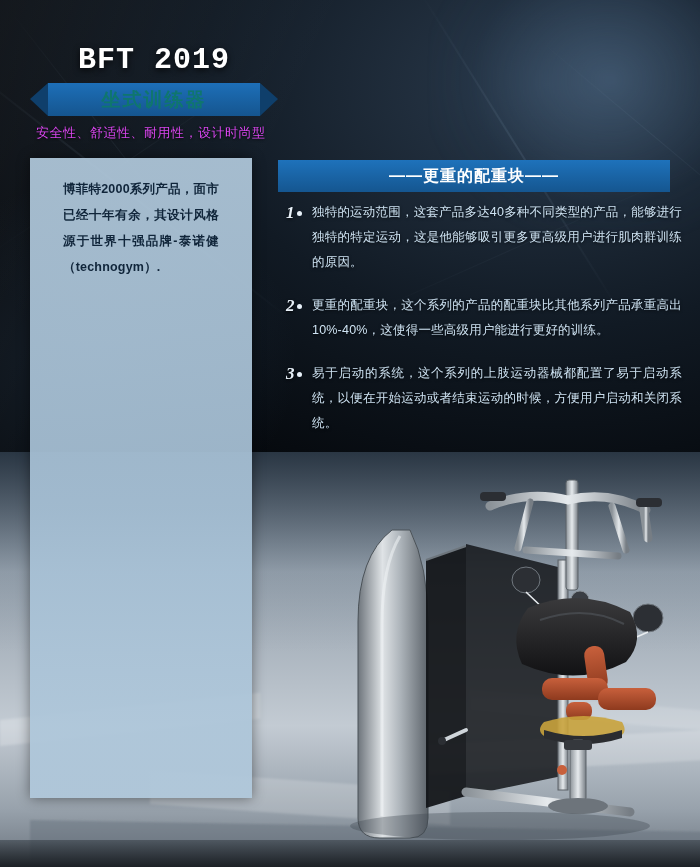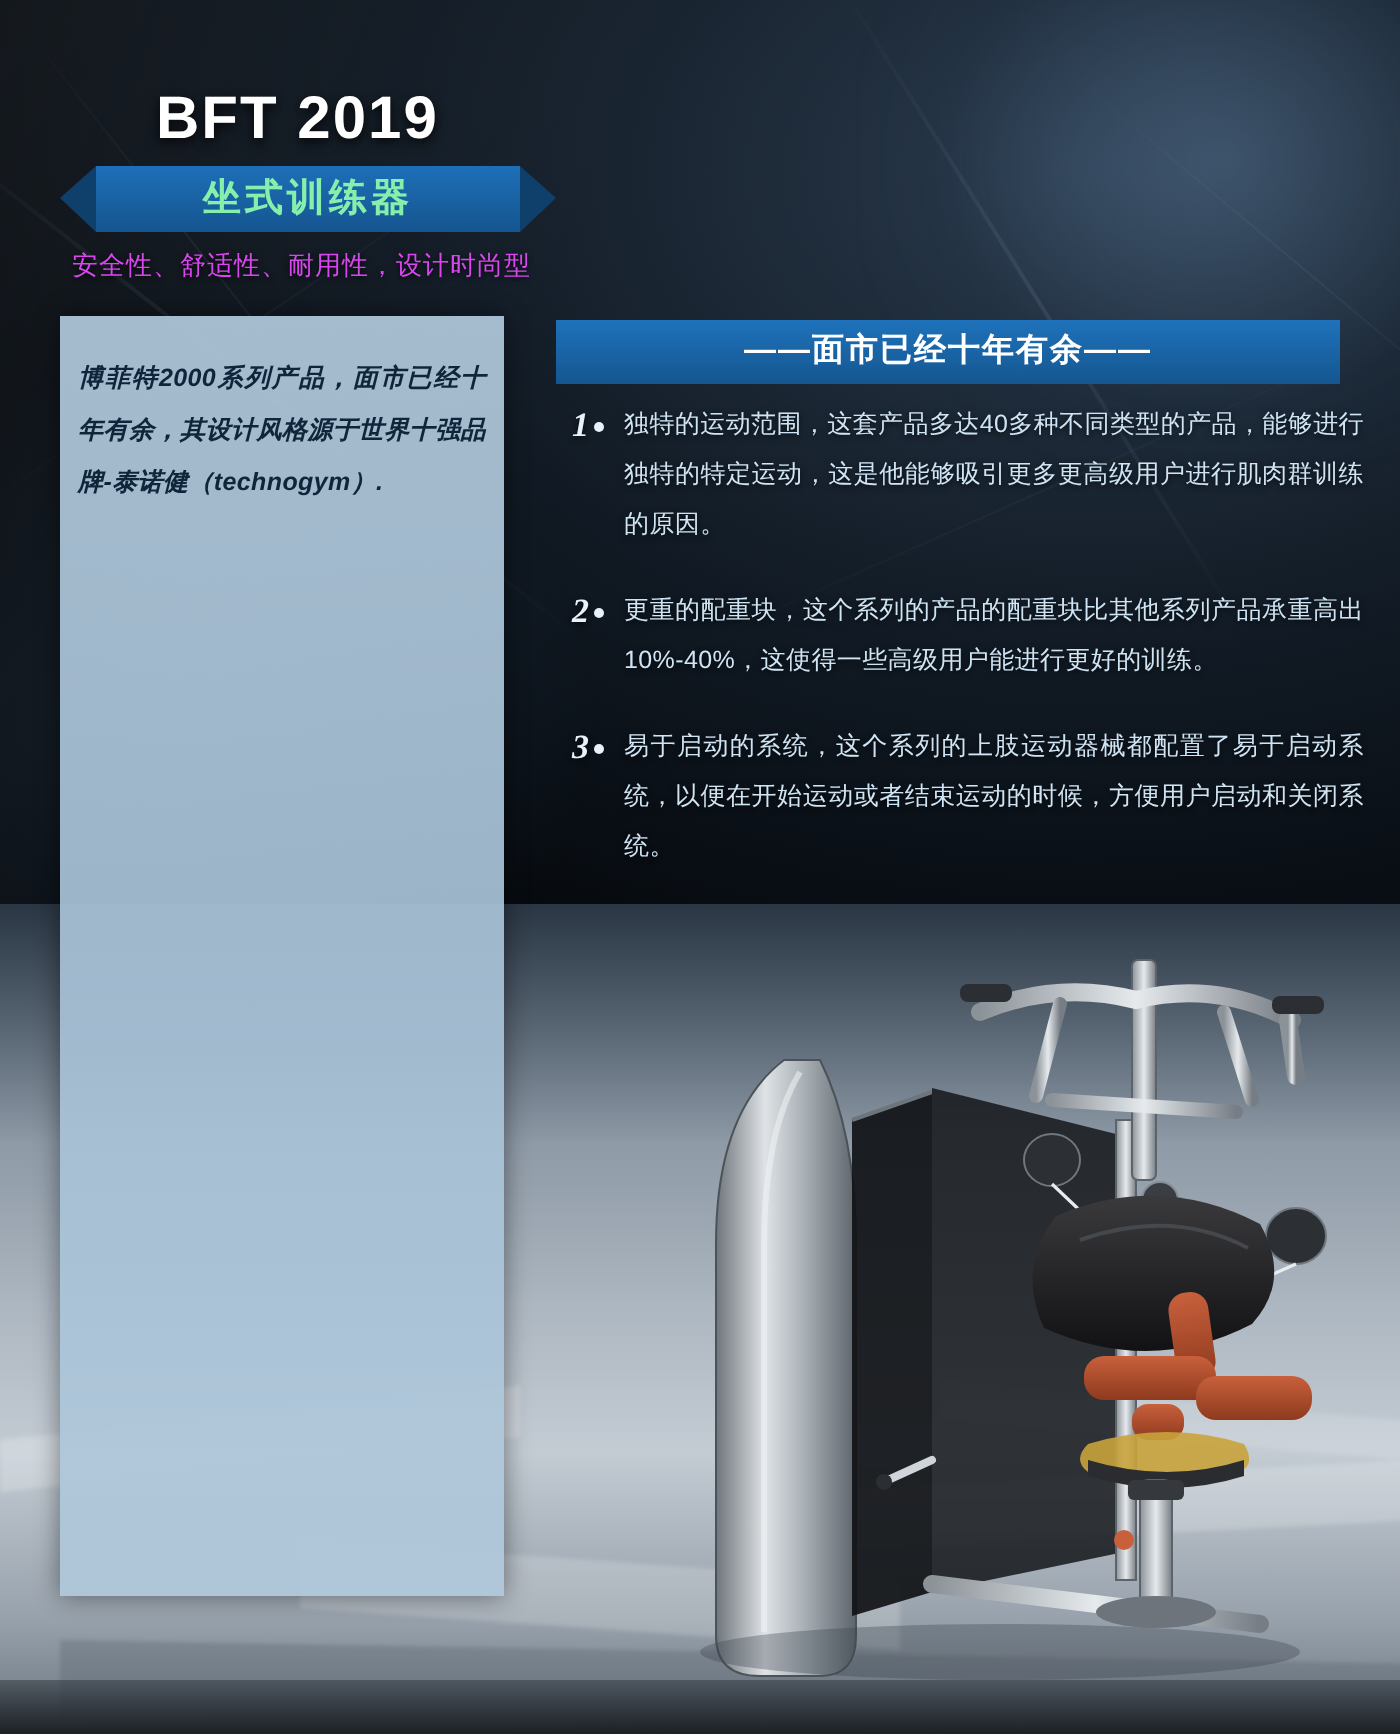--- a/index.html
+++ b/index.html
@@ -78,21 +78,21 @@
   .r5 { left: 470px; top: 690px; width: 240px; height: 20px; transform: skewY(5deg); background: rgba(255,255,255,0.14);}
   .ice-shadow {
     position: absolute; left: 0; top: 840px; width: 700px; height: 27px;
     background: linear-gradient(180deg, rgba(50,58,66,0.55) 0%, rgba(20,24,28,0.9) 100%);
   }
 
   
   .brand-title {
     position: absolute;
     left: 78px; top: 43px;
-    font-family: Liberation Sans, sans-serif;
+    font-family: Liberation Mono, monospace;
     font-weight: bold;
     font-size: 30px;
     letter-spacing: 1px;
     color: #ffffff;
     text-shadow: 0 2px 6px rgba(0,0,0,0.8);
   }
   .ribbon {
     position: absolute;
     left: 30px; top: 83px;
     width: 248px; height: 33px;
@@ -111,21 +111,21 @@
     border-bottom: 17px solid transparent;
   }
   .ribbon-tail.left  { left: 0;   border-right: 18px solid #0f3f6b; }
   .ribbon-tail.right { right: 0;  border-left: 18px solid #0f3f6b; }
   .ribbon-text {
     position: absolute;
     left: 18px; top: 0;
     width: 212px; height: 33px;
     line-height: 33px;
     text-align: center;
-    color: #86efac;
+    color: #0f766e;
     font-size: 19px;
     font-weight: bold;
     letter-spacing: 2px;
   }
   .subtitle {
     position: absolute;
     left: 36px; top: 124px;
     color: #d946ef;
     font-size: 13px;
     letter-spacing: 0.5px;
@@ -138,23 +138,22 @@
     left: 30px; top: 158px;
     width: 222px; height: 640px;
     background: linear-gradient(180deg, rgba(176,200,219,0.93) 0%, rgba(166,192,213,0.93) 55%, rgba(176,200,219,0.93) 100%);
     box-shadow: 0 0 12px rgba(0,0,0,0.45);
   }
   .left-panel .para {
     color: #10253a;
     font-size: 12.5px;
     line-height: 26px;
     letter-spacing: 0.2px;
-    padding: 0 9px;
+    padding: 0 33px;
     text-align: justify;
-    font-style: italic;
   }
   .left-panel .para.first {
     padding-top: 18px;
     font-weight: bold;
   }
   .left-panel .para.second {
     padding-top: 18px;
   }
 
   
@@ -324,21 +323,21 @@
     <div class="ribbon-bar"></div>
     <div class="ribbon-text">坐式训练器</div>
   </div>
 
   <div class="subtitle">安全性、舒适性、耐用性，设计时尚型</div>
 
   <div class="left-panel">
     <div class="para first">博菲特2000系列产品，面市已经十年有余，其设计风格源于世界十强品牌-泰诺健（technogym）.</div>
   </div>
 
-  <div class="feature-header">——面市已经十年有余——</div>
+  <div class="feature-header">——更重的配重块——</div>
 
   <div class="feature-list">
     <div class="feature-item">
       <span class="feature-num"><span>1</span><span class="dot"></span></span>
       <span>独特的运动范围，这套产品多达40多种不同类型的产品，能够进行独特的特定运动，这是他能够吸引更多更高级用户进行肌肉群训练的原因。</span>
     </div>
     <div class="feature-item">
       <span class="feature-num"><span>2</span><span class="dot"></span></span>
       <span>更重的配重块，这个系列的产品的配重块比其他系列产品承重高出10%-40%，这使得一些高级用户能进行更好的训练。</span>
     </div>

